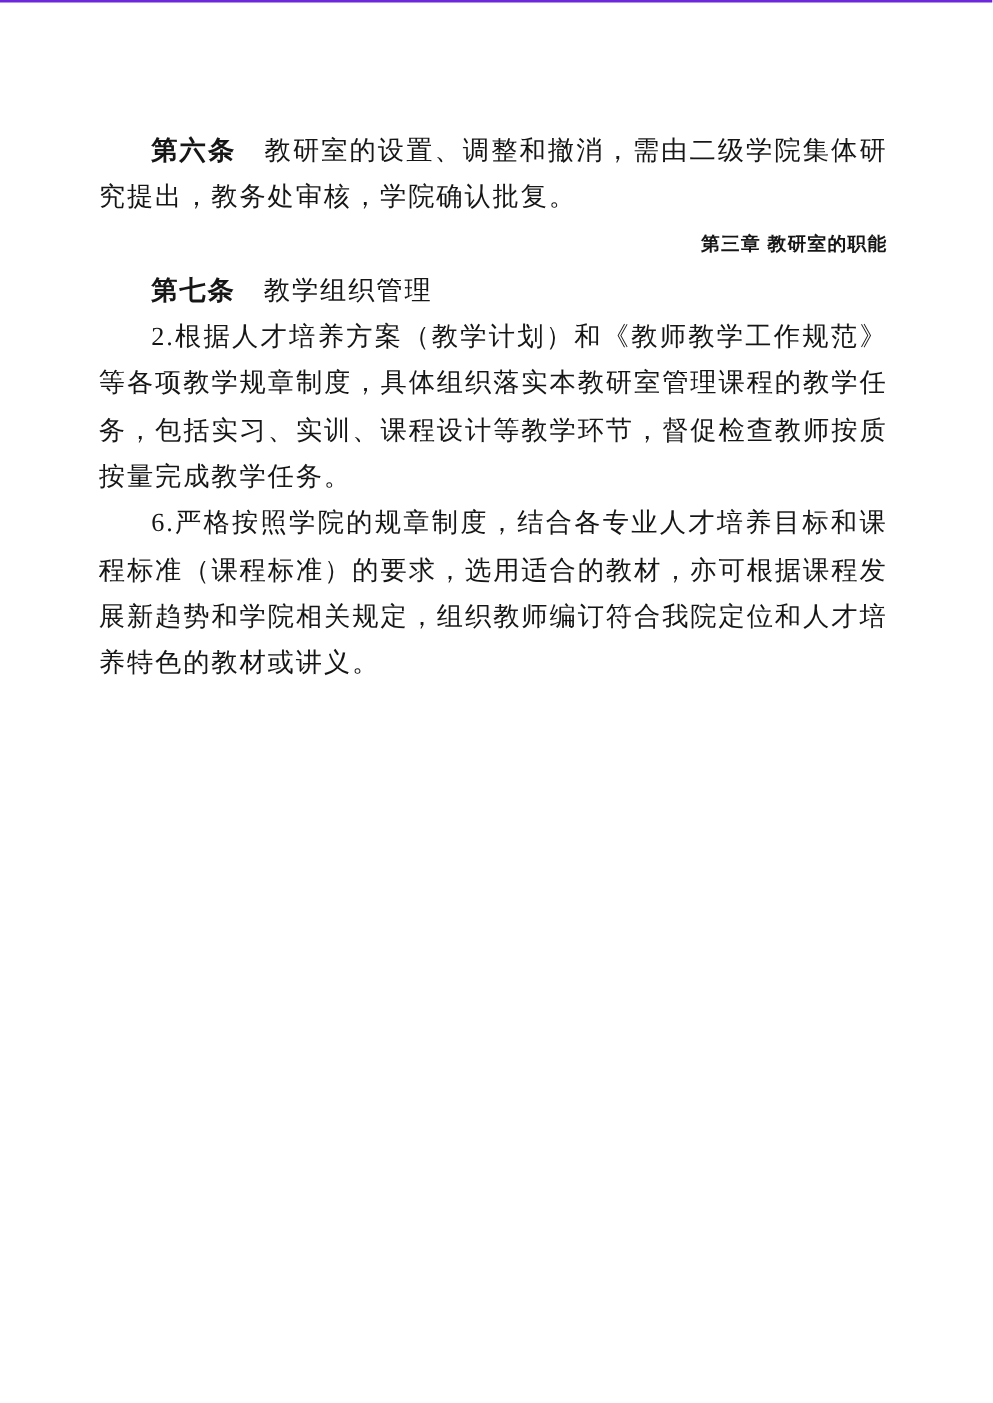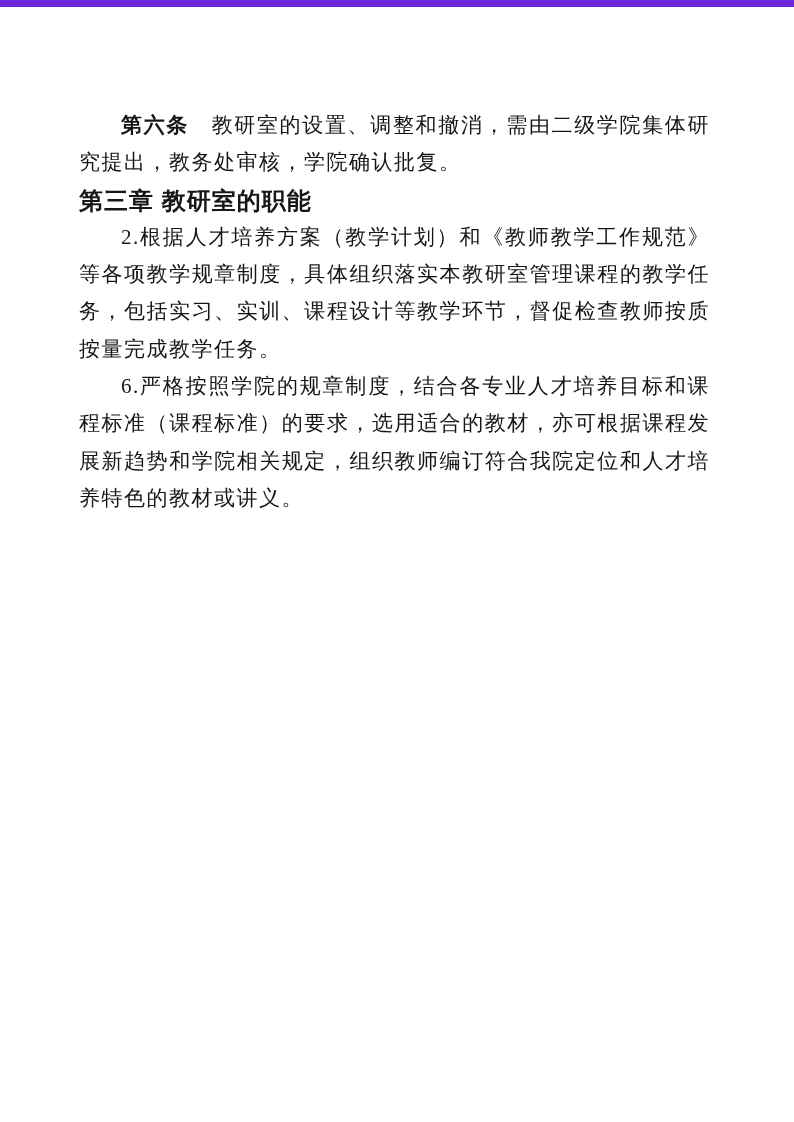--- a/index.html
+++ b/index.html
@@ -6,55 +6,56 @@
     margin: 0;
     padding: 0;
     background: #ffffff;
   }
   .page {
     position: relative;
     width: 794px;
     height: 1122px;
     background: #ffffff;
     box-sizing: border-box;
-    border-top: 7px solid #6d28d9;
+    border-top: 2px solid #6d28d9;
     padding: 100px 84px 20px 79px;
     overflow: hidden;
   }
   .doc-body {
     width: 631px;
     color: #161616;
     font-family: "Liberation Serif", "DejaVu Serif", serif;
     font-size: 21px;
     line-height: 37.3px;
     letter-spacing: 1.5px;
   }
   .doc-body p {
     margin: 0;
     text-align: justify;
     text-justify: inter-ideograph;
   }
   .doc-body p.indent {
     text-indent: 2em;
   }
   .doc-body p.heading {
-    text-align: left;
+    text-align: right;
     text-indent: 0;
     font-family: "Liberation Sans", "DejaVu Sans", sans-serif;
     font-weight: 700;
-    font-size: 24px;
+    font-size: 15px;
     letter-spacing: 1px;
   }
   .bold {
     font-weight: 700;
   }
 </style>
 </head>
 <body>
 
 <div class="page">
   <div class="doc-body">
       <p class="indent"><span class="bold">第六条</span><span>　教研室的设置、调整和撤消，需由二级学院集体研究提出，教务处审核，学院确认批复。</span></p>
       <p class="heading"><span class="bold">第三章 教研室的职能</span></p>
+      <p class="indent"><span class="bold">第七条</span><span>　教学组织管理</span></p>
       <p class="indent"><span>2.根据人才培养方案（教学计划）和《教师教学工作规范》等各项教学规章制度，具体组织落实本教研室管理课程的教学任务，包括实习、实训、课程设计等教学环节，督促检查教师按质按量完成教学任务。</span></p>
       <p class="indent"><span>6.严格按照学院的规章制度，结合各专业人才培养目标和课程标准（课程标准）的要求，选用适合的教材，亦可根据课程发展新趋势和学院相关规定，组织教师编订符合我院定位和人才培养特色的教材或讲义。</span></p>
     </div>
 </div>
 
 </body></html>

